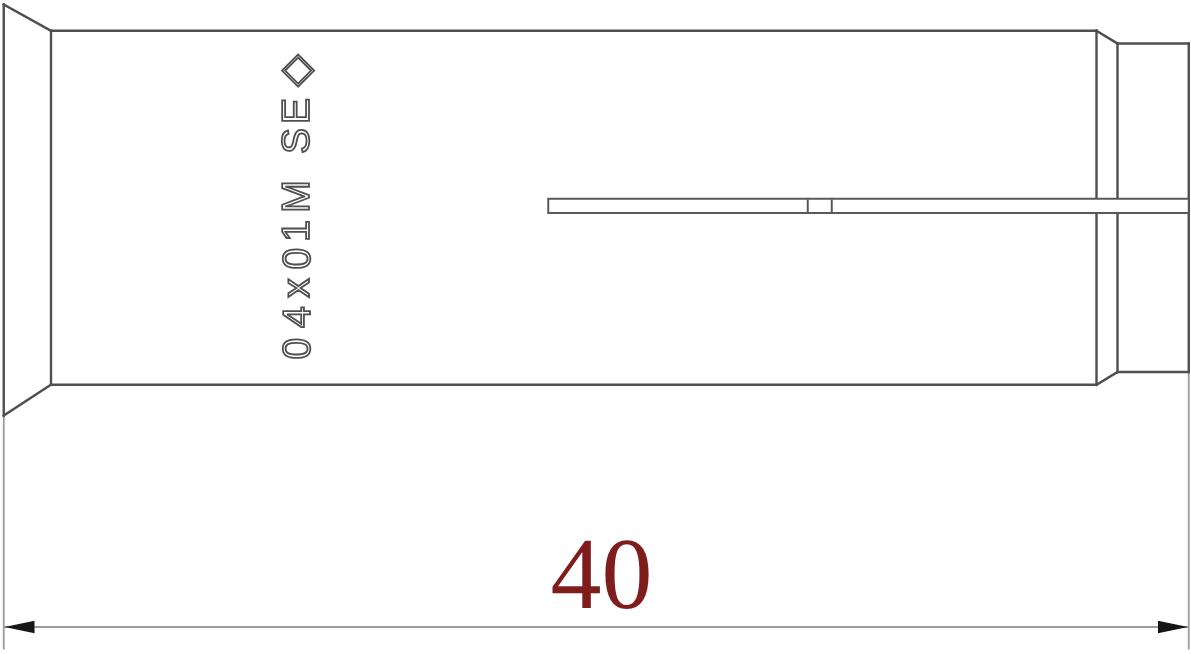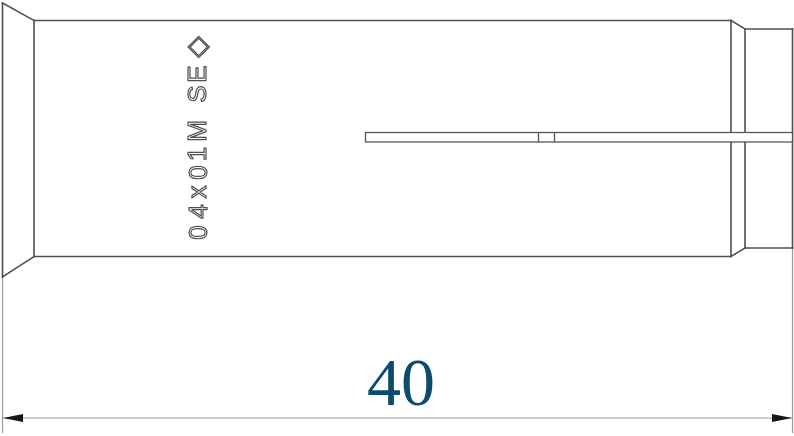--- a/index.html
+++ b/index.html
@@ -52,21 +52,21 @@
   .marking .ch:nth-child(6) { height: 16px; }                   
   .marking .ch:nth-child(8) { height: 18px; }                   
   
   .dim-label {
     position: absolute;
     left: 367px;
     top: 348px;
     font-family: "Liberation Serif", serif;
     font-size: 68px;
     line-height: 1;
-    color: #0c4a6e;
+    color: #7f1d1d;
     letter-spacing: 0px;
   }
 </style>
 </head>
 <body>
 
 <div class="stage">
 
   <svg width="794" height="436" viewBox="0 0 794 436">
 

